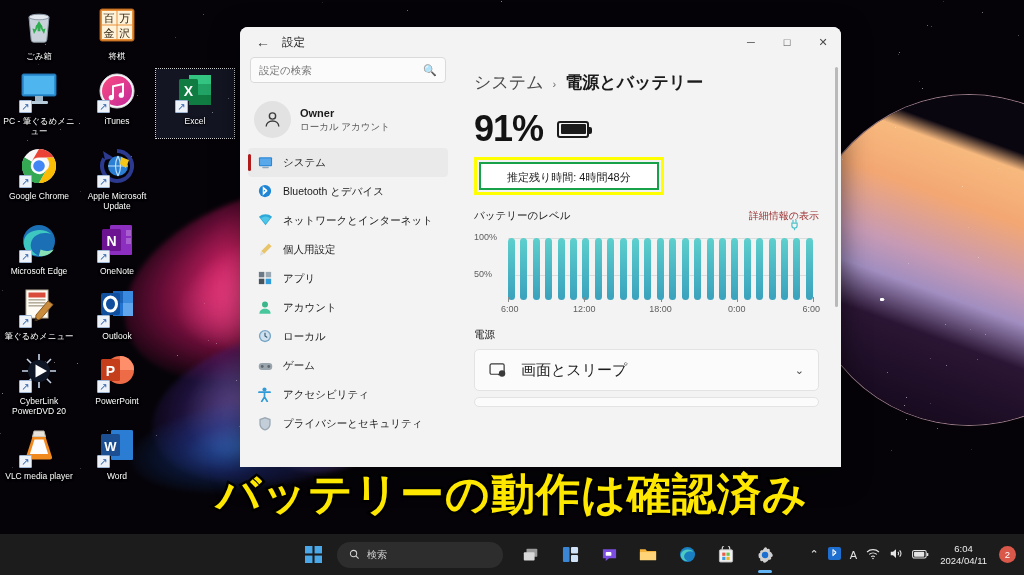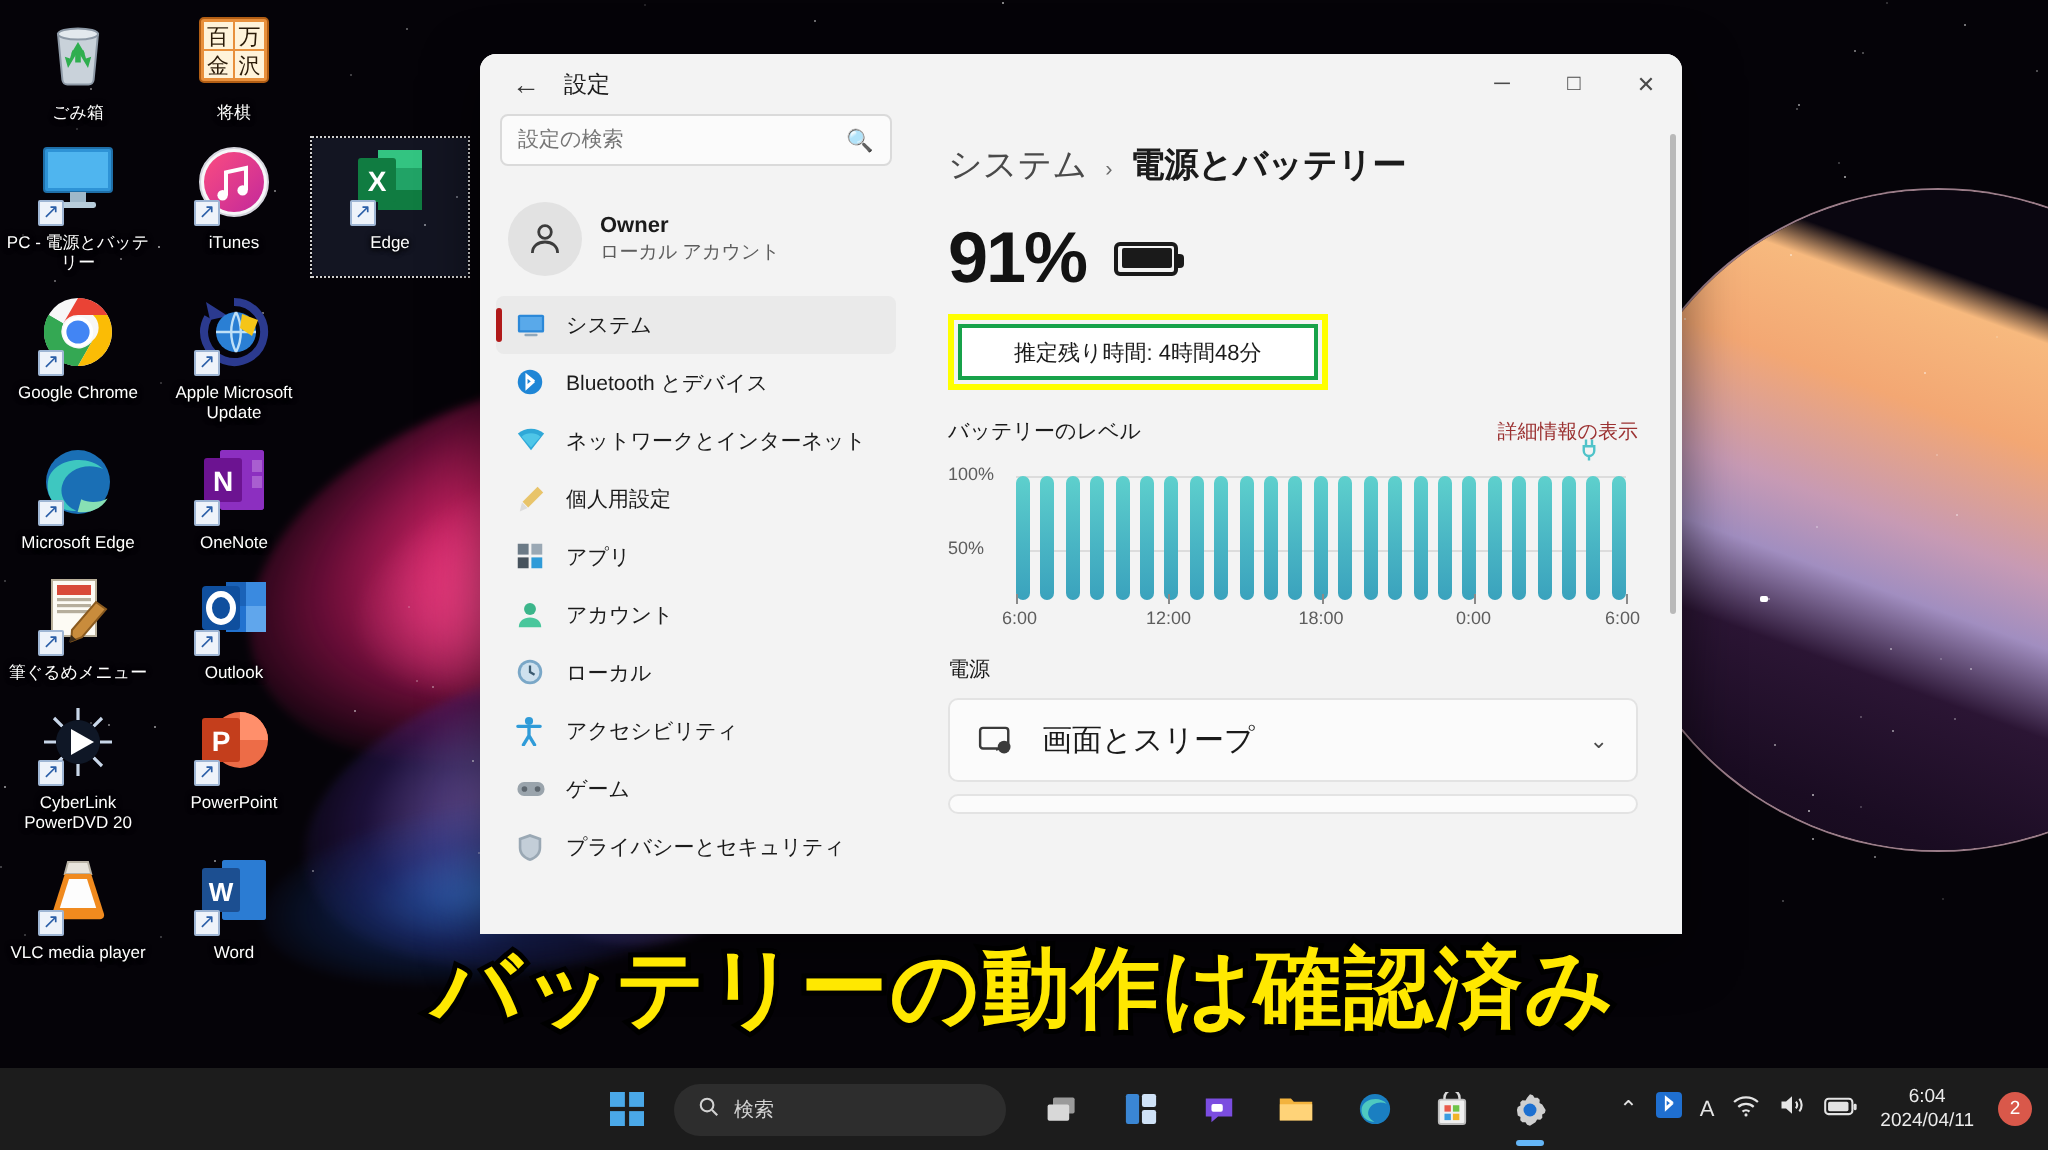--- a/index.html
+++ b/index.html
@@ -543,21 +543,21 @@
         </div>
       </div>
       <div class="icon-row" style="margin-bottom: 6px;">
         <div class="dicon">
           <div class="glyph"><svg width="38" height="33" viewBox="0 0 38 33">
               <rect x="2" y="1" width="34" height="22" rx="1.5" fill="#2e93d6" stroke="#1f6fa8"></rect>
               <rect x="4" y="3" width="30" height="18" fill="#4fb5ef"></rect>
               <rect x="15" y="23" width="8" height="5" fill="#9fb8c9"></rect>
               <rect x="10" y="28" width="18" height="3" rx="1.2" fill="#b7ccda"></rect>
             </svg><div class="shortcut-arrow">↗</div></div>
-          <div class="label">PC - 電源とバッテリー</div>
+          <div class="label">PC - 筆ぐるめメニュー</div>
         </div>
         <div class="dicon">
           <div class="glyph"><svg width="36" height="36" viewBox="0 0 36 36">
               <circle cx="18" cy="18" r="17" fill="#f7f7f9" stroke="#d5d5dd"></circle>
               <circle cx="18" cy="18" r="15" fill="url(#ig)"></circle>
               <defs>
                 <linearGradient id="ig" x1="0" y1="0" x2="1" y2="1">
                   <stop offset="0" stop-color="#fb4c80"></stop>
                   <stop offset="1" stop-color="#c3299b"></stop>
                 </linearGradient>
@@ -569,21 +569,21 @@
           <div class="label">iTunes</div>
         </div>
         <div class="dicon selected">
           <div class="glyph"><svg width="34" height="34" viewBox="0 0 34 34">
               <rect x="11" y="2" width="22" height="30" rx="1.5" fill="#21a366"></rect>
               <rect x="11" y="2" width="22" height="9" fill="#33c481"></rect>
               <rect x="11" y="22" width="22" height="10" fill="#107c41"></rect>
               <rect x="1" y="6" width="19" height="22" rx="1.5" fill="#107c41"></rect>
               <text x="10.5" y="22.5" font-size="14" font-weight="bold" text-anchor="middle" fill="#fff" font-family="Liberation Sans">X</text>
             </svg><div class="shortcut-arrow">↗</div></div>
-          <div class="label">Edge</div>
+          <div class="label">Excel</div>
         </div>
       </div>
       <div class="icon-row" style="margin-bottom: 6px;">
         <div class="dicon">
           <div class="glyph"><svg width="36" height="36" viewBox="0 0 36 36">
               <circle cx="18" cy="18" r="17" fill="#f7f7f7"></circle>
               <path d="M18 1a17 17 0 0114.7 8.5H18a8.5 8.5 0 00-7.4 4.3z" fill="#ea4335"></path>
               <path d="M3.3 9.5A17 17 0 0018 35l7.3-12.7A8.5 8.5 0 0110.6 13.8z" fill="#34a853"></path>
               <path d="M32.7 9.5A17 17 0 0118 35l7.3-12.7A8.5 8.5 0 0025.5 9.5z" fill="#fbbc05"></path>
               <path d="M18 35a17 17 0 01-14.7-25.5l7.3 4.3A8.5 8.5 0 0018 26.5z" fill="#34a853"></path>
@@ -778,33 +778,33 @@
           </div>
           <div class="nav-item">
             <span class="nav-ico"><svg width="14" height="14" viewBox="0 0 16 16">
                 <circle cx="8" cy="8" r="7" fill="#7aa7c7"></circle>
                 <circle cx="8" cy="8" r="5.4" fill="#cfe1ee"></circle>
                 <path d="M8 4.3V8l2.6 1.6" fill="none" stroke="#3b5a70" stroke-width="1.3"></path>
               </svg></span>
             <span class="nav-label">ローカル</span>
           </div>
           <div class="nav-item">
-            <span class="nav-ico"><svg width="13" height="15" viewBox="0 0 14 16">
-                <circle cx="7" cy="2.6" r="2.2" fill="#2f9bd8"></circle>
-                <path d="M1 5.5h12M7 5.5v5M7 10.5l-3 5M7 10.5l3 5" stroke="#2f9bd8" stroke-width="1.8" fill="none" stroke-linecap="round"></path>
-              </svg></span>
-            <span class="nav-label">アクセシビリティ</span>
-          </div>
-          <div class="nav-item">
             <span class="nav-ico"><svg width="15" height="11" viewBox="0 0 16 11">
                 <rect x="0.8" y="1.8" width="14.4" height="7.4" rx="3.5" fill="#9aa4ac"></rect>
                 <circle cx="4.5" cy="5.5" r="1.5" fill="#5d666e"></circle>
                 <circle cx="11.5" cy="5.5" r="1.5" fill="#5d666e"></circle>
               </svg></span>
             <span class="nav-label">ゲーム</span>
+          </div>
+          <div class="nav-item">
+            <span class="nav-ico"><svg width="13" height="15" viewBox="0 0 14 16">
+                <circle cx="7" cy="2.6" r="2.2" fill="#2f9bd8"></circle>
+                <path d="M1 5.5h12M7 5.5v5M7 10.5l-3 5M7 10.5l3 5" stroke="#2f9bd8" stroke-width="1.8" fill="none" stroke-linecap="round"></path>
+              </svg></span>
+            <span class="nav-label">アクセシビリティ</span>
           </div>
           <div class="nav-item">
             <span class="nav-ico"><svg width="14" height="15" viewBox="0 0 14 16">
                 <path d="M7 1l6 2.2v5.2c0 3.6-2.6 6-6 7.1-3.4-1.1-6-3.5-6-7.1V3.2z" fill="#9aa8b4"></path>
                 <path d="M7 2.6l4.6 1.7v4.1c0 2.8-2 4.7-4.6 5.6-2.6-.9-4.6-2.8-4.6-5.6V4.3z" fill="#c3ced8"></path>
               </svg></span>
             <span class="nav-label">プライバシーとセキュリティ</span>
           </div>
         </div>
     </div>

